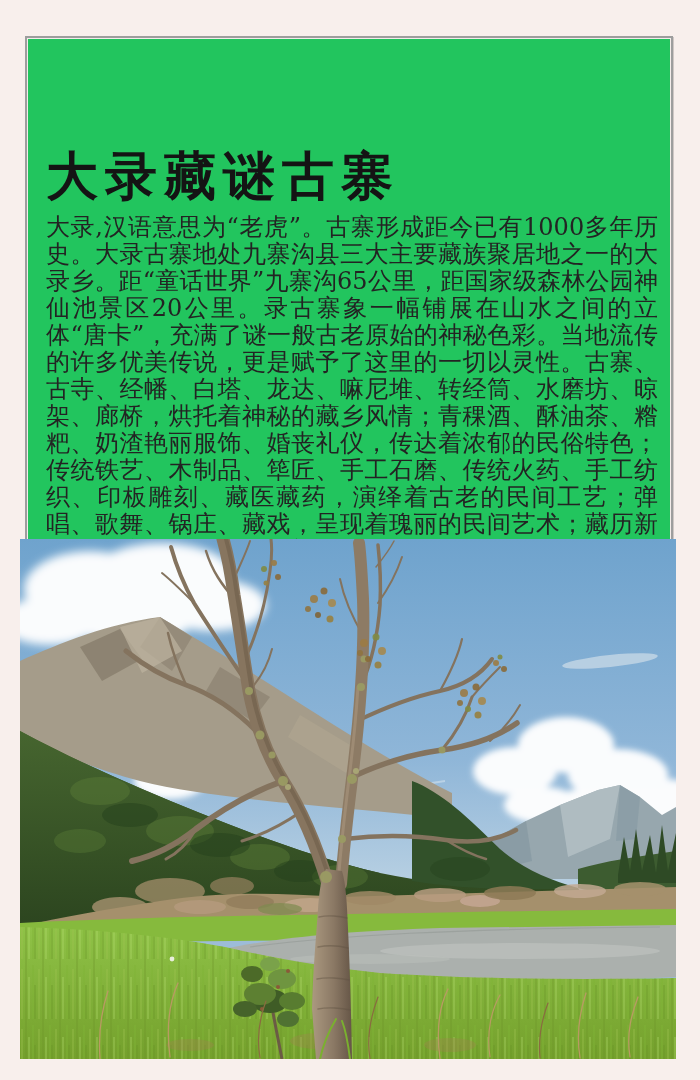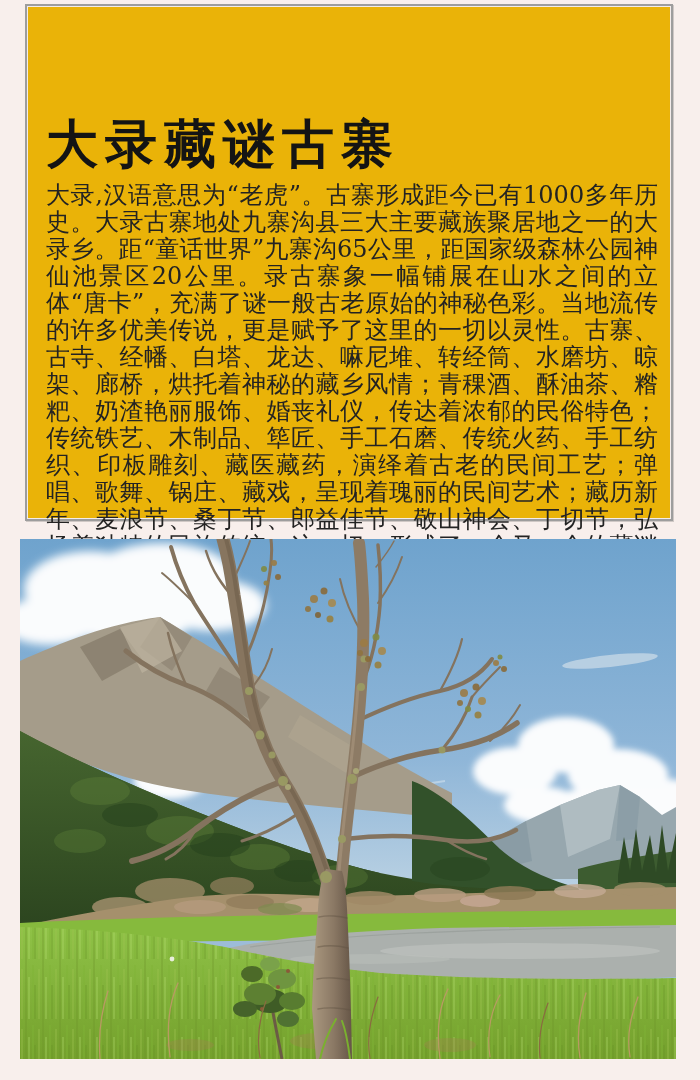--- a/index.html
+++ b/index.html
@@ -5,23 +5,23 @@
   html,body{margin:0;padding:0;}
   body{
     width:700px;height:1080px;
     background:#f8efec;
     font-family:"DejaVu Serif", serif;
     position:relative;
     overflow:hidden;
   }
   .sheet{position:absolute;inset:0;}
   .frame{
-    position:absolute;left:25px;top:4px;width:644px;height:513px;
+    position:absolute;left:25px;top:36px;width:644px;height:513px;
     border:2px solid #9d9d9d;
-    background:#eab308;
+    background:#22c55e;
     box-shadow:1px 1px 0 #cfc8c5, inset 0 0 0 1px #f3ecea;
   }
   .title{
     position:absolute;left:19px;top:74px;
     font-size:52px;font-weight:bold;color:#141414;
     letter-spacing:7px;line-height:1.1;
     font-family:"DejaVu Serif", serif;
     white-space:nowrap;
   }
   .body-text{

